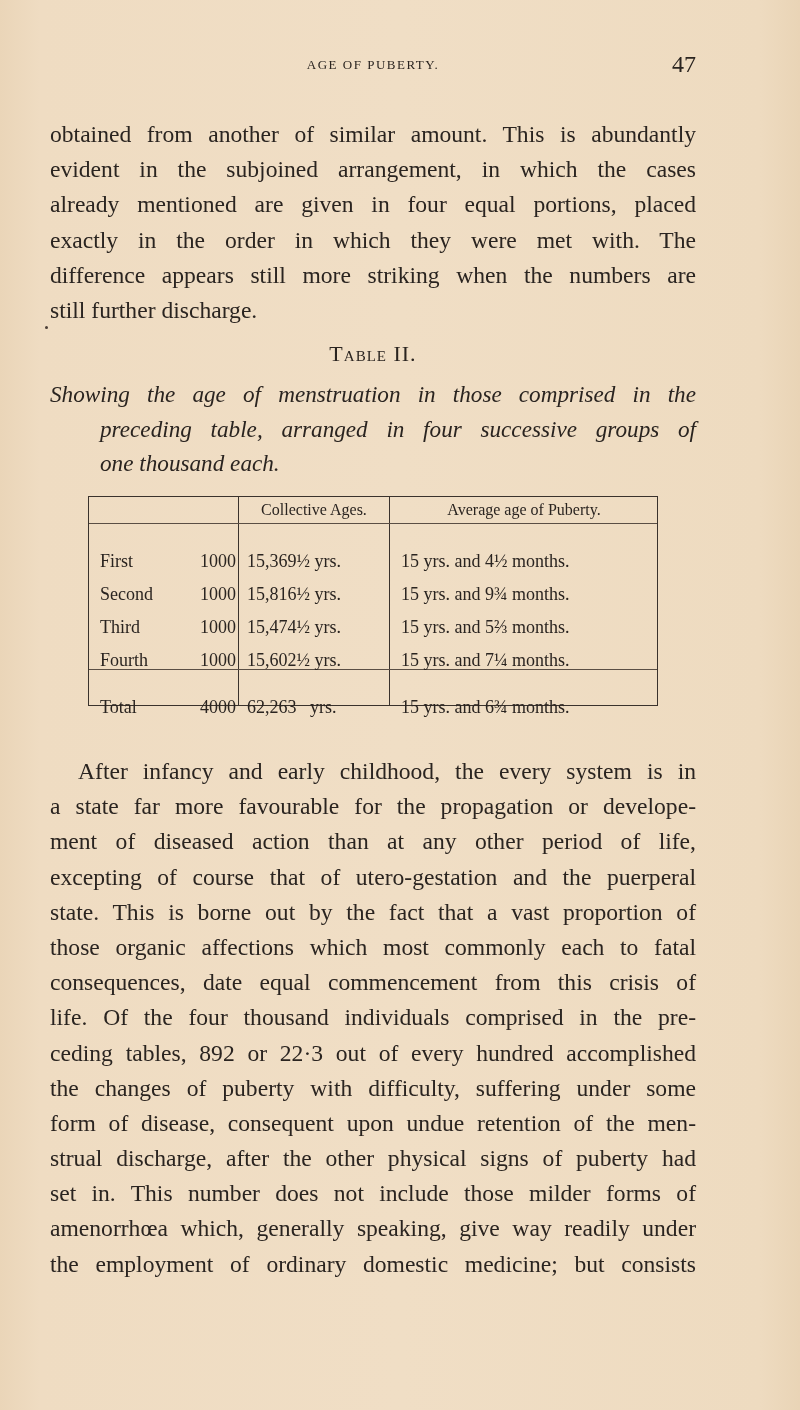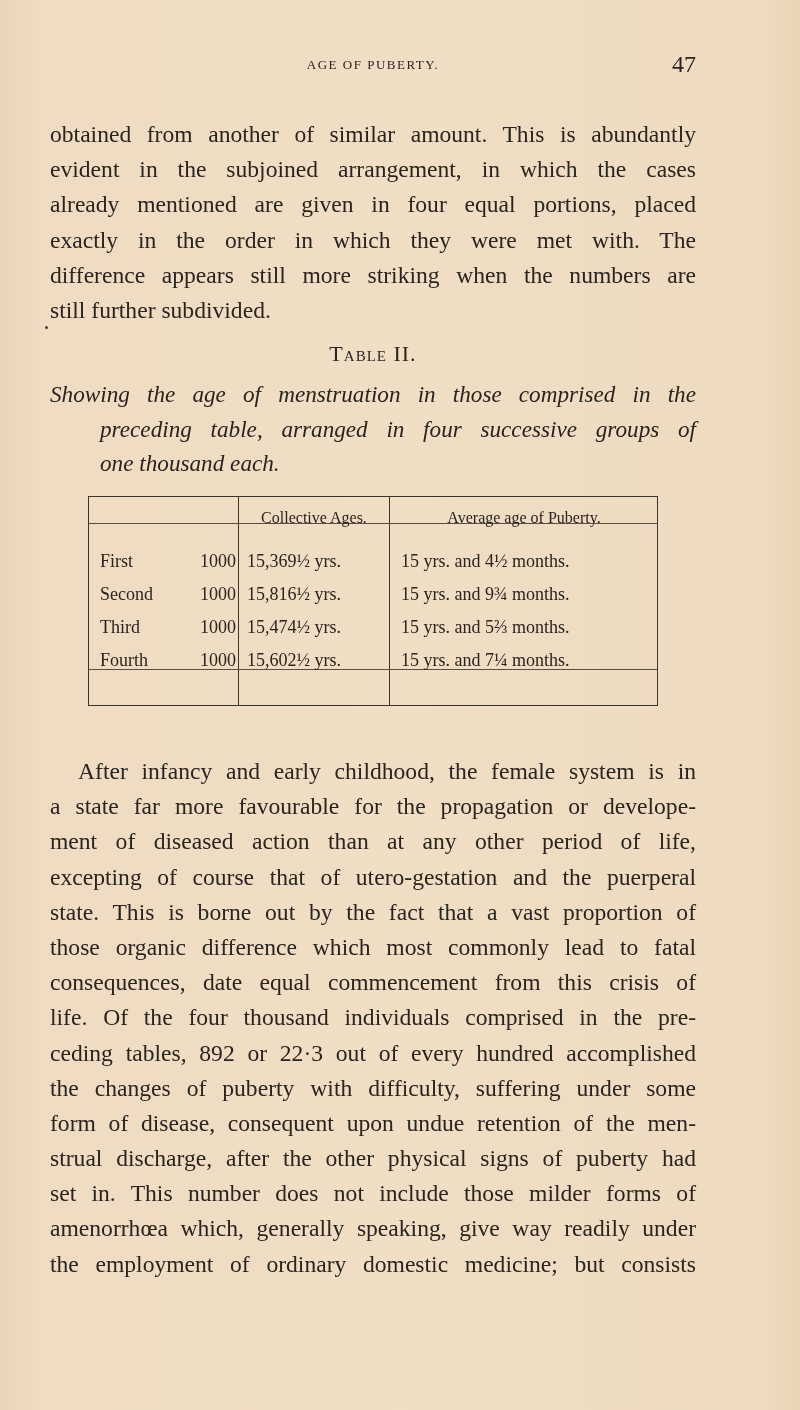--- a/index.html
+++ b/index.html
@@ -125,21 +125,21 @@
     .col-div.d2 { left: 300px; }
     .hline {
       position: absolute;
       height: 0;
       border-top: 1px solid #5a4e44;
     }
     .hline.h1 { top: 26px; left: 0; right: 0; }
     .hline.h2 { top: 172px; left: 0; right: 0; }
     .th {
       position: absolute;
-      top: 12px;
+      top: 4px;
       font-size: 16px;
       text-align: center;
       white-space: nowrap;
     }
     .th.c2 { left: 151px; width: 148px; }
     .th.c3 { left: 302px; width: 266px; }
     .trow {
       position: absolute;
       left: 0;
       width: 568px;
@@ -191,21 +191,21 @@
     <div class="running-title">AGE OF PUBERTY.</div>
     <div class="page-number">47</div>
   </div>
 
   <div class="para para1">
     <span class="line">obtained from another of similar amount.  This is abundantly</span>
     <span class="line">evident in the subjoined arrangement, in which the cases</span>
     <span class="line">already mentioned are given in four equal portions, placed</span>
     <span class="line">exactly in the order in which they were met with.  The</span>
     <span class="line">difference appears still more striking when the numbers are</span>
-    <span class="line last">still further subdivided.</span>
+    <span class="line last">still further discharge.</span>
   </div>
 
   <div class="table-heading"><span class="sc">Table II.</span></div>
 
   <div class="caption">
     <span class="line">Showing the age of menstruation in those comprised in the</span>
     <span class="line hang">preceding table, arranged in four successive groups of</span>
     <span class="line hang last">one thousand each.</span>
   </div>
 
@@ -235,29 +235,35 @@
       <span class="count">1000</span>
       <span class="coll">15,474½ yrs.</span>
       <span class="avg">15 yrs. and 5⅔ months.</span>
     </div>
     <div class="trow r4">
       <span class="group">Fourth</span>
       <span class="count">1000</span>
       <span class="coll">15,602½ yrs.</span>
       <span class="avg">15 yrs. and 7¼ months.</span>
     </div>
+    <div class="trow r5">
+      <span class="group">Total</span>
+      <span class="count">4000</span>
+      <span class="coll" style="white-space:pre">62,263   yrs.</span>
+      <span class="avg">15 yrs. and 6¾ months.</span>
+    </div>
   </div>
 
   <div class="para para2">
-    <span class="line indent">After infancy and early childhood, the female system is in</span>
+    <span class="line indent">After infancy and early childhood, the every system is in</span>
     <span class="line">a state far more favourable for the propagation or develope-</span>
     <span class="line">ment of diseased action than at any other period of life,</span>
     <span class="line">excepting of course that of utero-gestation and the puerperal</span>
     <span class="line">state.  This is borne out by the fact that a vast proportion of</span>
-    <span class="line">those organic difference which most commonly lead to fatal</span>
+    <span class="line">those organic affections which most commonly each to fatal</span>
     <span class="line">consequences, date equal commencement from this crisis of</span>
     <span class="line">life.  Of the four thousand individuals comprised in the pre-</span>
     <span class="line">ceding tables, 892 or 22·3 out of every hundred accomplished</span>
     <span class="line">the changes of puberty with difficulty, suffering under some</span>
     <span class="line">form of disease, consequent upon undue retention of the men-</span>
     <span class="line">strual discharge, after the other physical signs of puberty had</span>
     <span class="line">set in.  This number does not include those milder forms of</span>
     <span class="line">amenorrhœa which, generally speaking, give way readily under</span>
     <span class="line">the employment of ordinary domestic medicine;  but consists</span>
   </div>

